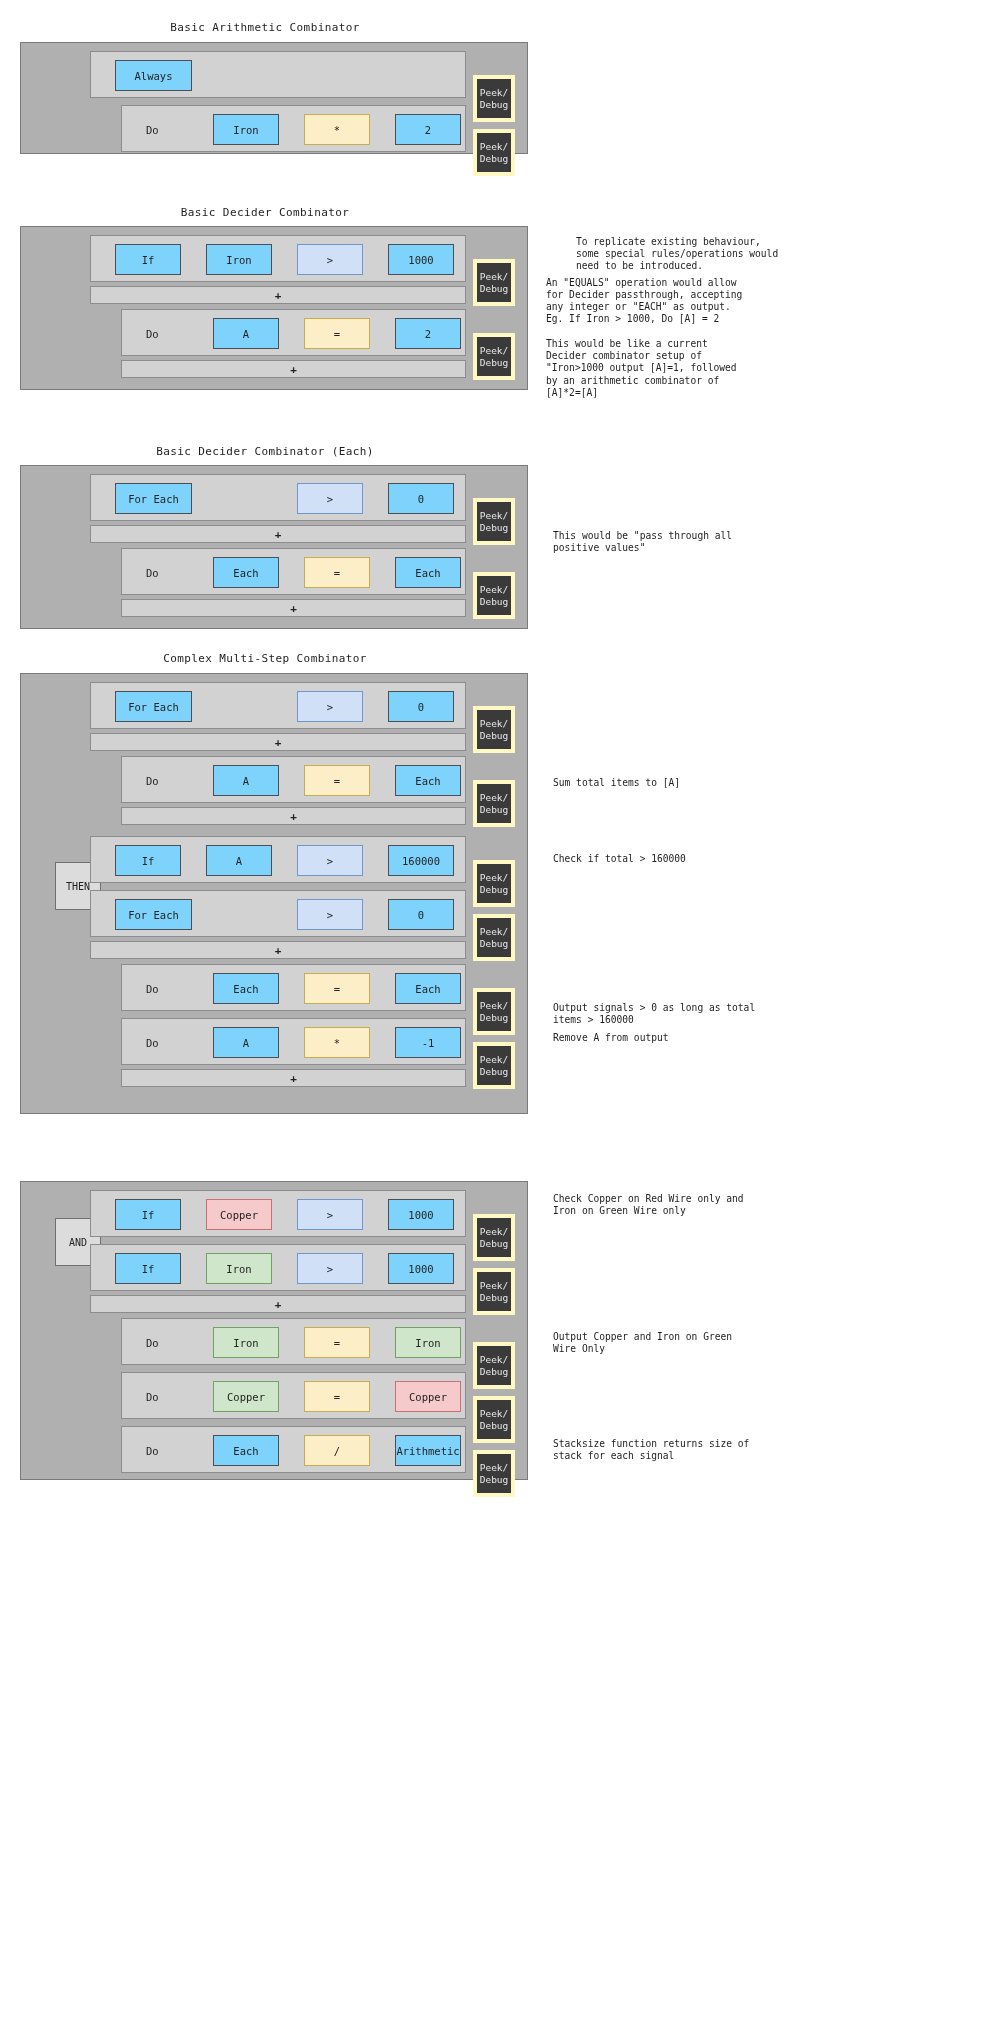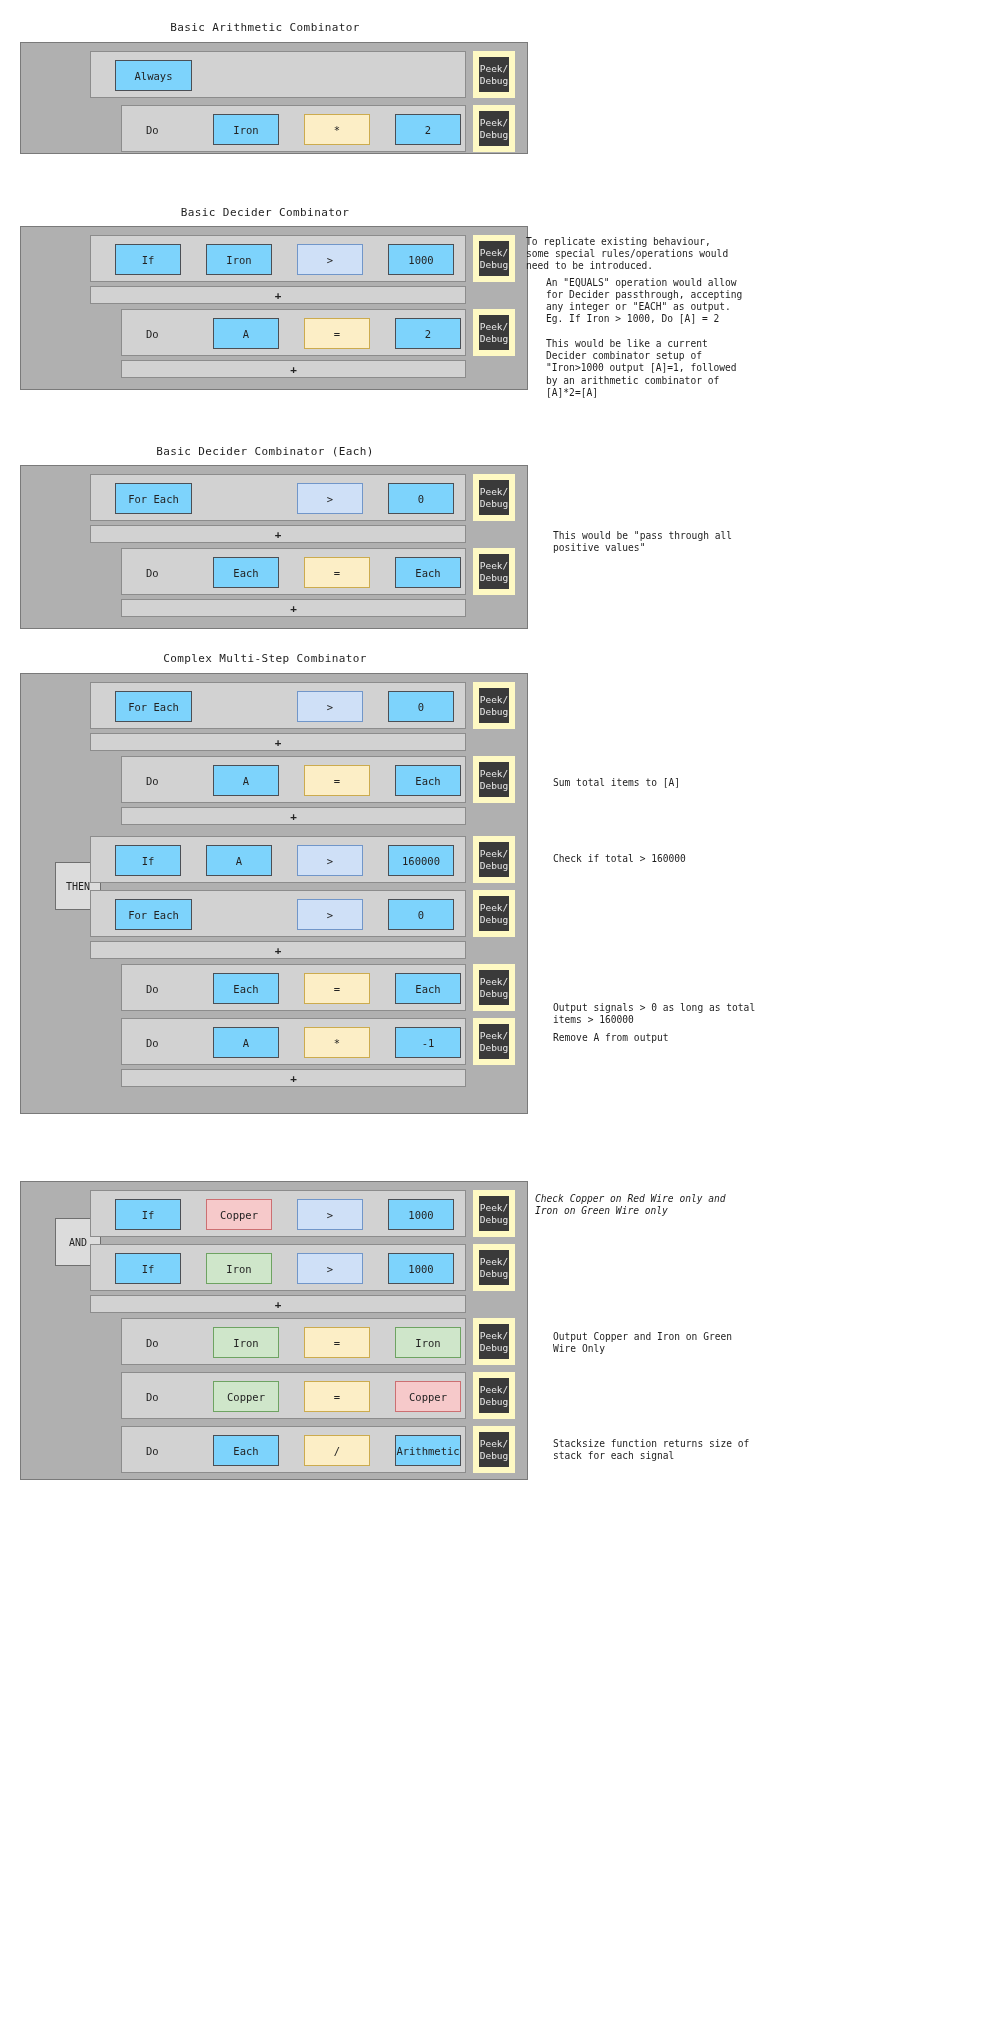--- a/index.html
+++ b/index.html
@@ -76,31 +76,32 @@
     font-size:10.5px;
     color:#232323;
     display:flex;align-items:center;
     white-space:pre;
   }
 
   
   .peek{
     position:absolute;
     background:#3a3a3a;
-    border:6px solid #fef9c3;
+    border:4px solid #fef9c3;
     box-sizing:border-box;
     color:#e8e8e8;
     font-size:9.5px;
     line-height:12px;
     display:flex;
     flex-direction:column;
     align-items:center;
     justify-content:center;
     white-space:pre;
     text-align:center;
+    margin-top:24px;
   }
 
   
   .grouplabel{
     position:absolute;
     background:#dcdcdc;
     border:1px solid #6f6f6f;
     box-sizing:border-box;
     display:flex;align-items:center;justify-content:center;
     font-size:10px;
@@ -161,21 +162,21 @@
       <div class="chip" style="left:91px;top:8px;width:66px;height:31px;">A</div>
       <div class="chip yellow" style="left:182px;top:8px;width:66px;height:31px;">=</div>
       <div class="chip" style="left:273px;top:8px;width:66px;height:31px;">2</div>
     </div>
     <div class="peek" style="left:452px;top:82px;width:42px;height:47px;">Peek/
 Debug</div>
 
     <div class="plusbar" style="left:100px;top:133px;width:345px;height:18px;">+</div>
   </div>
 
-  <div class="note" style="left:526px;top:236px;">To replicate existing behaviour,
+  <div class="note" style="left:576px;top:236px;">To replicate existing behaviour,
 some special rules/operations would
 need to be introduced.</div>
   <div class="note" style="left:546px;top:277px;">An "EQUALS" operation would allow
 for Decider passthrough, accepting
 any integer or "EACH" as output.</div>
   <div class="note" style="left:546px;top:313px;">Eg. If Iron &gt; 1000, Do [A] = 2</div>
   <div class="note" style="left:546px;top:338px;">This would be like a current
 Decider combinator setup of
 "Iron&gt;1000 output [A]=1, followed
 by an arithmetic combinator of
@@ -329,20 +330,20 @@
     <div class="row" style="left:100px;top:244px;width:345px;height:47px;">
       <div class="label-do" style="left:24px;top:0;height:47px;">Do</div>
       <div class="chip" style="left:91px;top:8px;width:66px;height:31px;">Each</div>
       <div class="chip yellow" style="left:182px;top:8px;width:66px;height:31px;">/</div>
       <div class="chip" style="left:273px;top:8px;width:66px;height:31px;">Arithmetic</div>
     </div>
     <div class="peek" style="left:452px;top:244px;width:42px;height:47px;">Peek/
 Debug</div>
   </div>
 
-  <div class="note" style="left:535px;top:1193px;width:270px;font-style:italic;">Check Copper on Red Wire only and
+  <div class="note" style="left:553px;top:1193px;width:270px;">Check Copper on Red Wire only and
 Iron on Green Wire only</div>
   <div class="note" style="left:553px;top:1331px;width:270px;">Output Copper and Iron on Green
 Wire Only</div>
   <div class="note" style="left:553px;top:1438px;width:270px;">Stacksize function returns size of
 stack for each signal</div>
 
 </div>
 
 </body></html>

